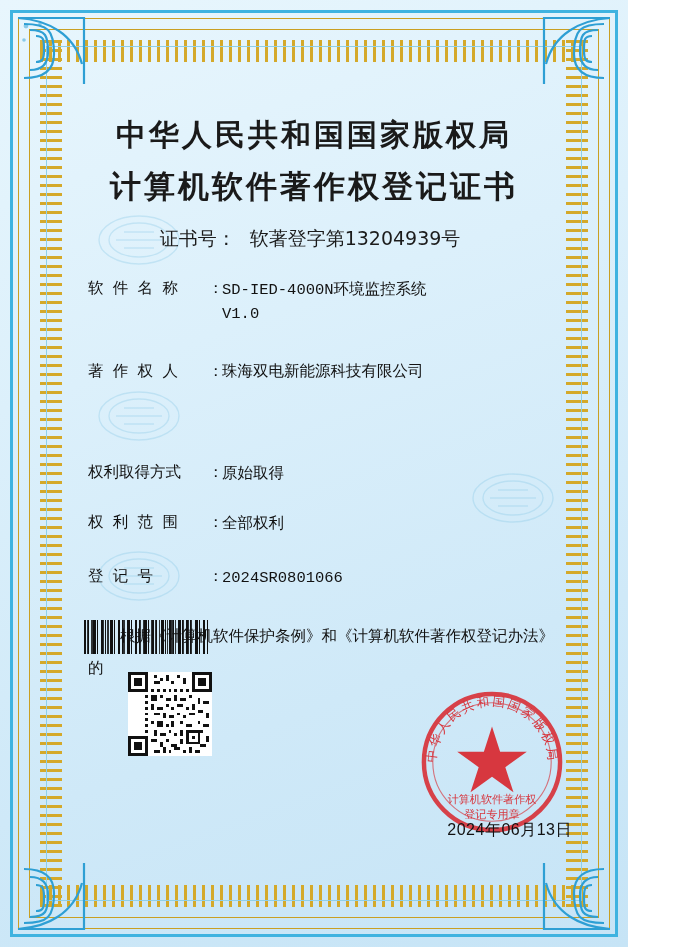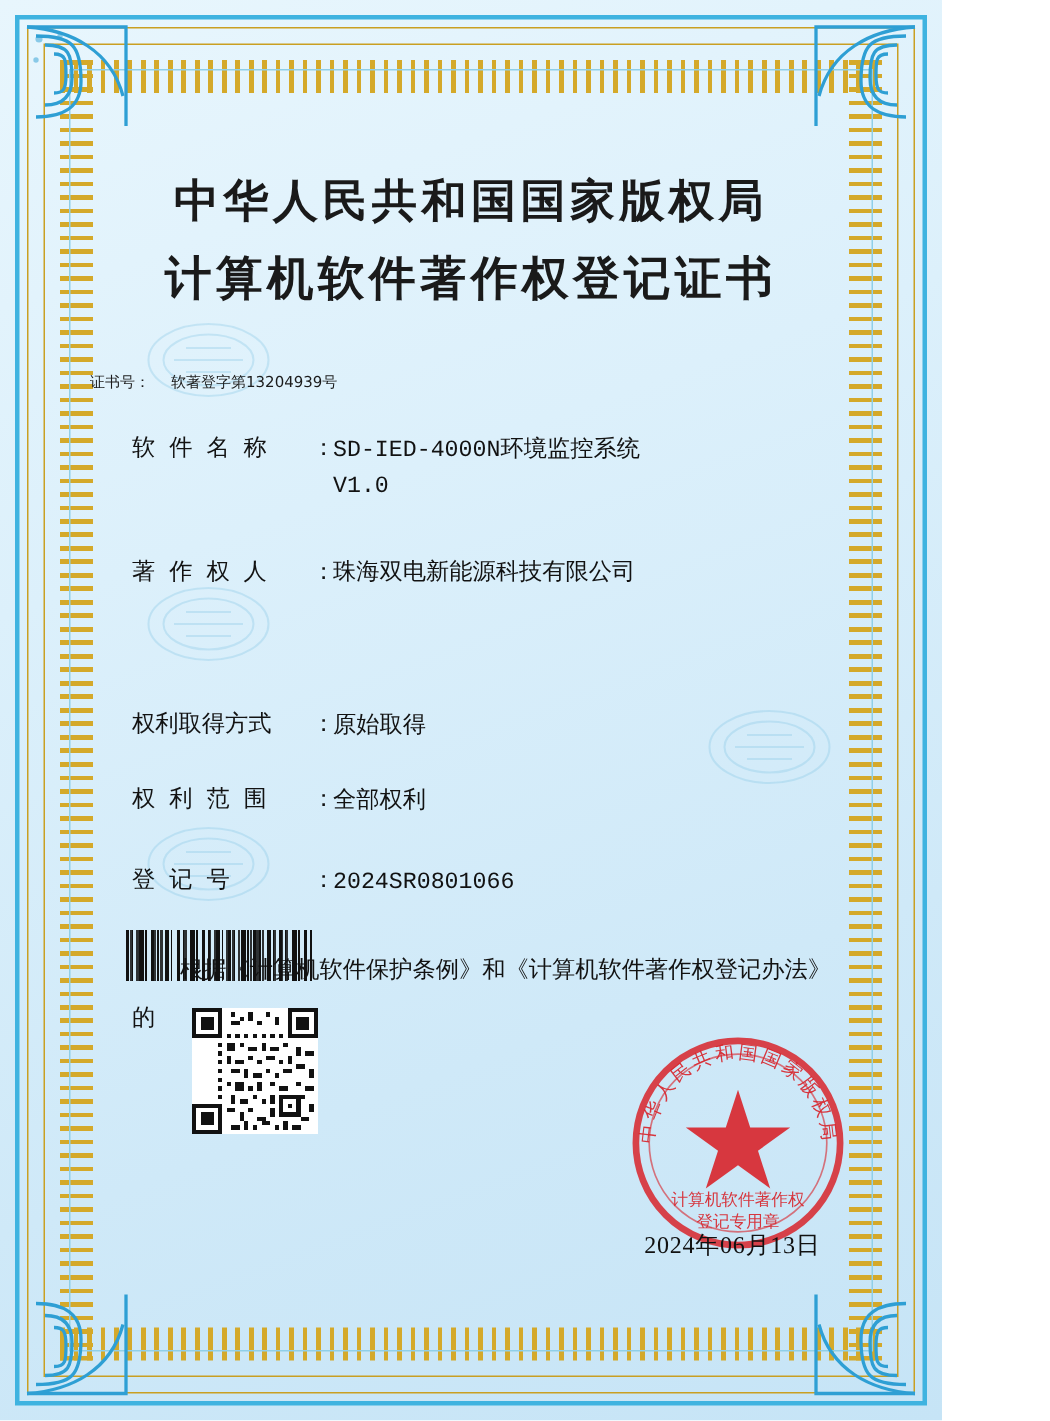--- a/index.html
+++ b/index.html
@@ -89,23 +89,23 @@
     font-family: "DejaVu Serif", "Liberation Serif", serif;
     font-weight: bold;
     color: #1a1a1a;
     letter-spacing: 3px;
     font-size: 30px;
     line-height: 1.5;
   }
   .title-line2 { font-size: 31px; margin-top: 6px; }
 
   .cert-no {
-    margin-top: 38px;
-    text-align: left;
-    font-size: 10px;
+    margin-top: 16px;
+    text-align: center;
+    font-size: 19px;
     color: #1b1b1b;
     font-family: "DejaVu Sans", "Liberation Sans", sans-serif;
     padding-right: 8px;
   }
   .cert-no .label { margin-right: 14px; }
 
   .fields {
     margin-top: 26px;
     padding-left: 28px;
   }
@@ -177,25 +177,25 @@
     position: absolute;
     left: 418px;
     top: 688px;
     width: 148px;
     height: 148px;
   }
   .seal svg { width: 100%; height: 100%; }
 
   .issue-date {
     position: absolute;
-    right: 81px;
+    right: 56px;
     top: 820px;
     font-size: 16px;
     color: #111;
-    font-family: Liberation Serif, serif;
+    font-family: Liberation Sans, sans-serif;
     letter-spacing: .5px;
   }
 </style>
 </head>
 <body>
 
 <div class="certificate">
 
   <div class="frame-outer"></div>
   <div class="frame-greek"></div>

